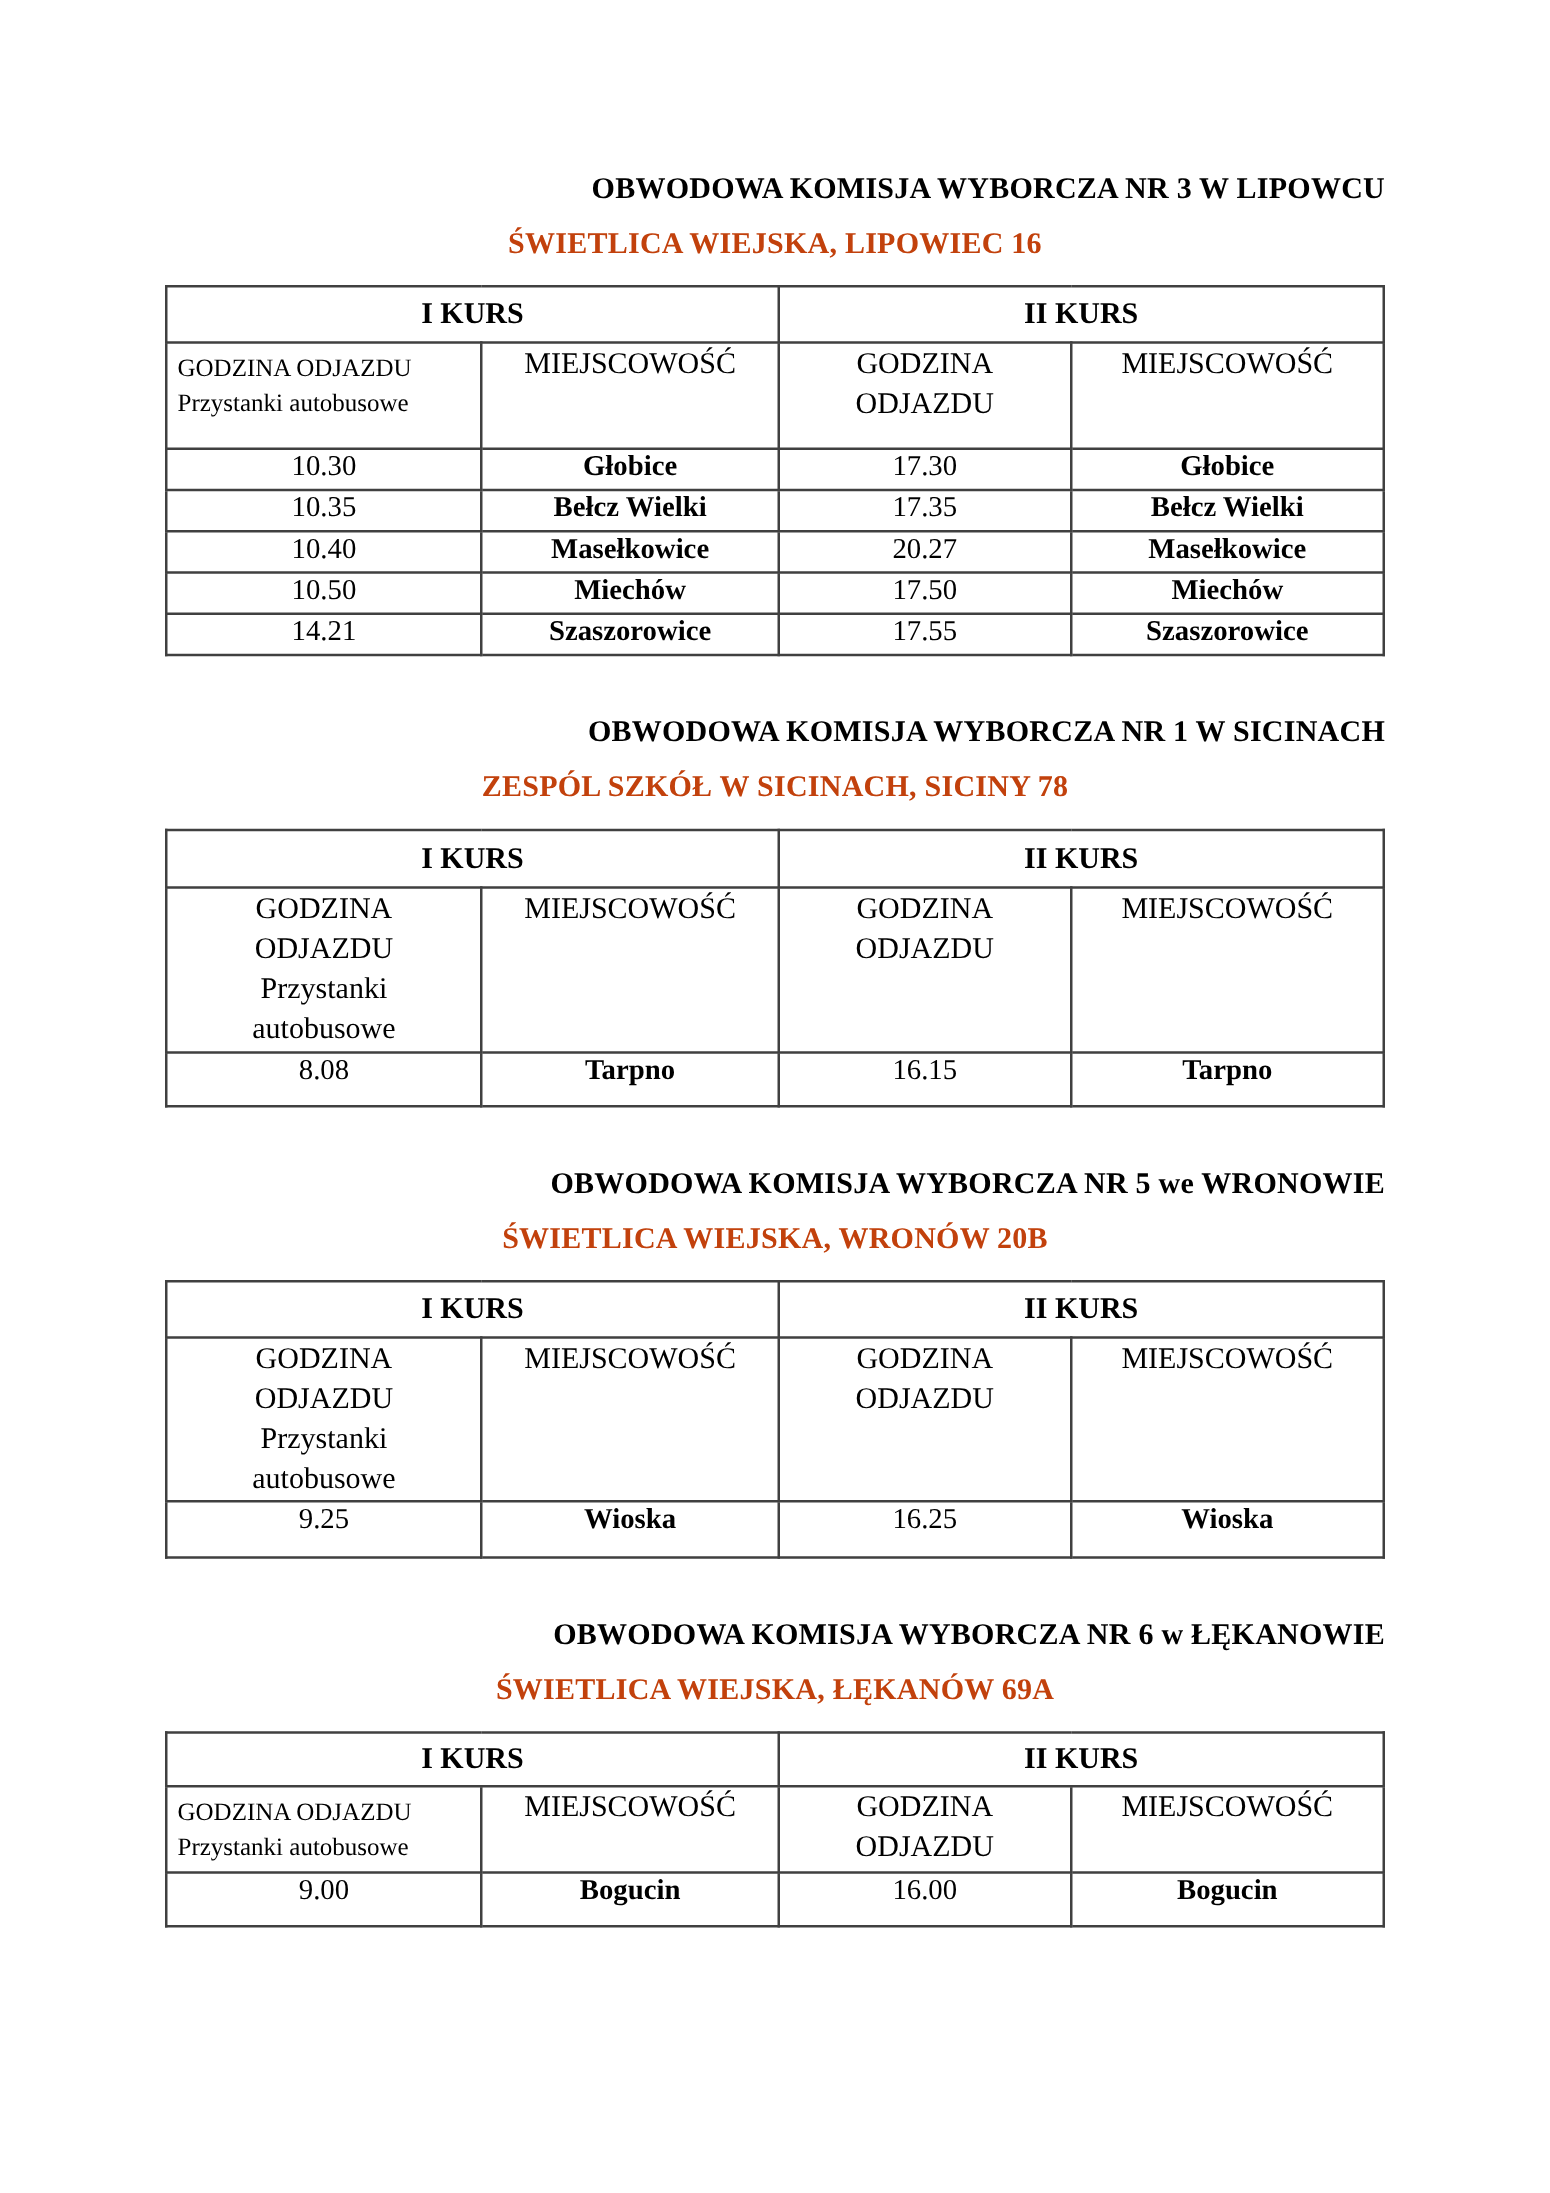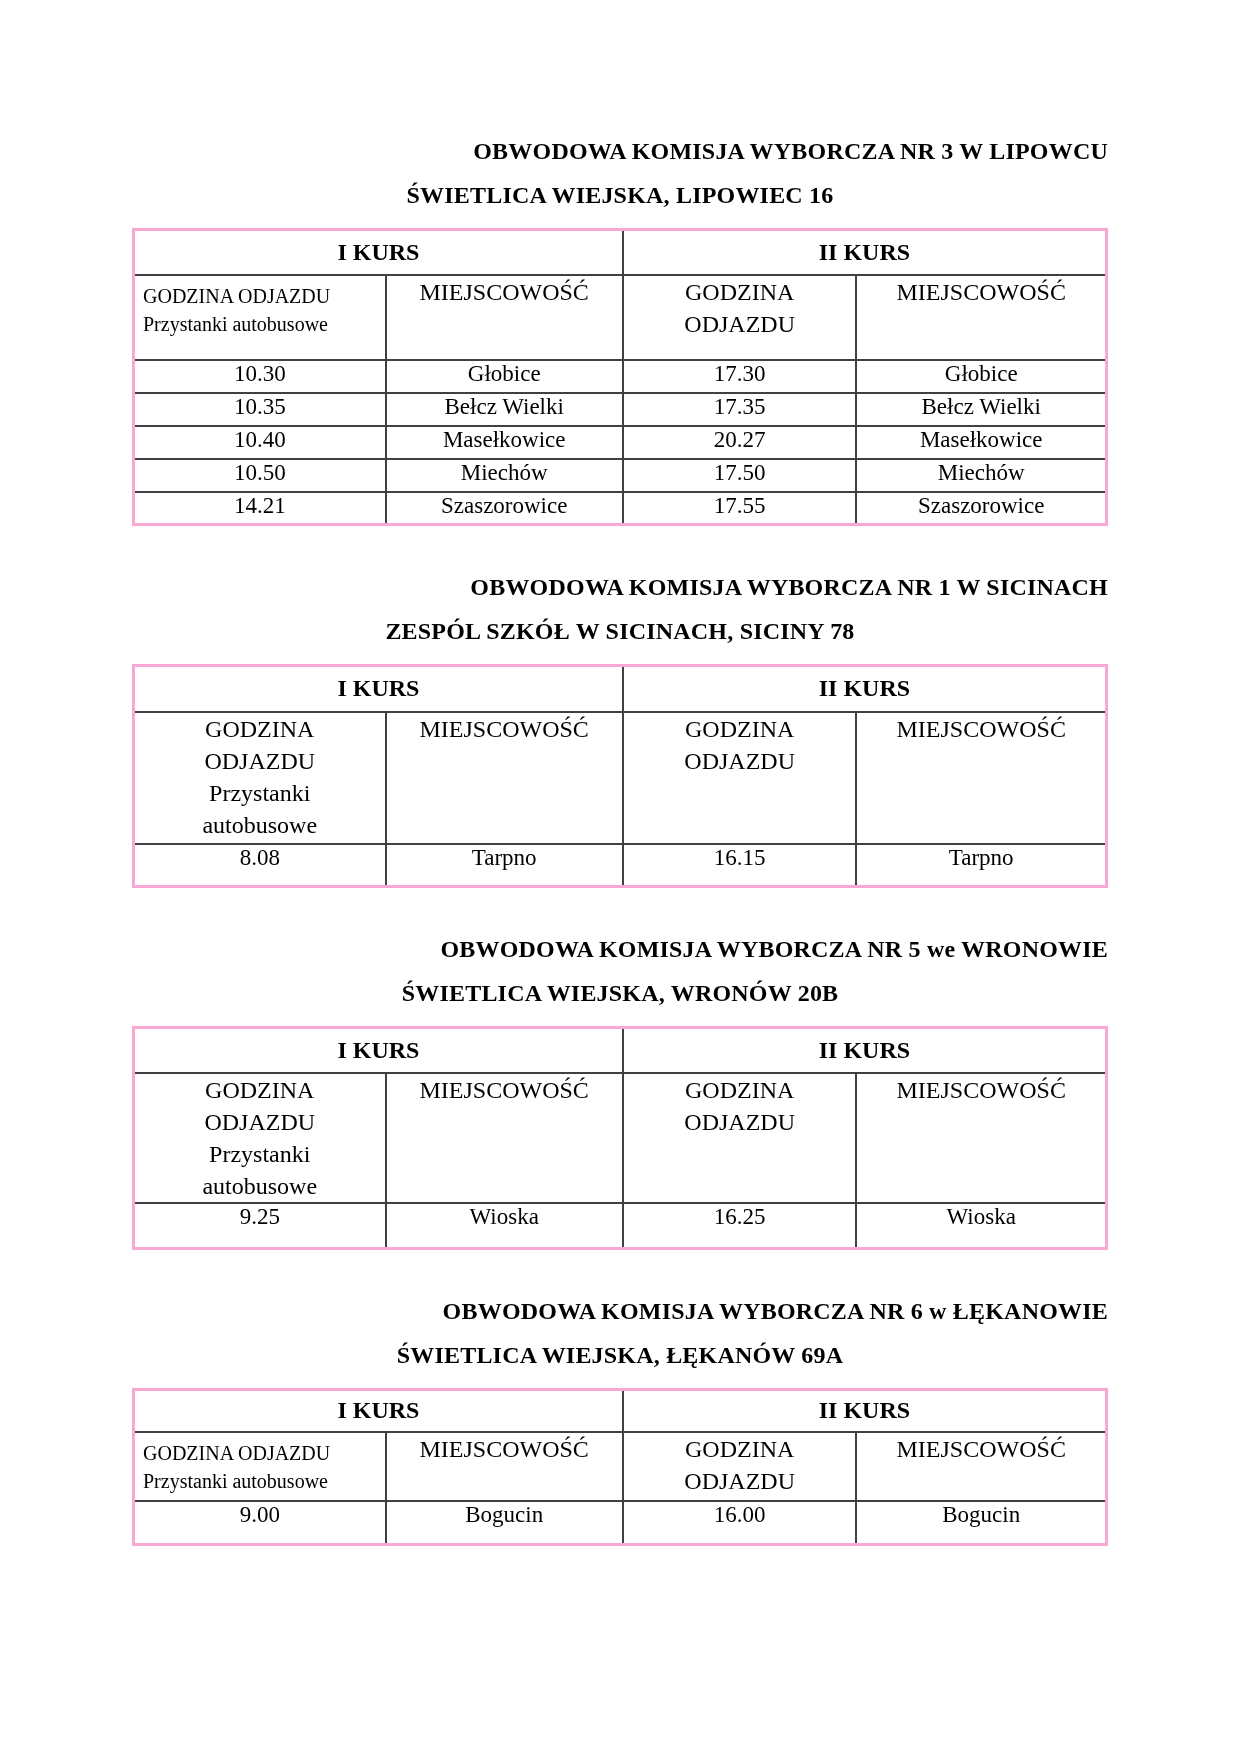--- a/index.html
+++ b/index.html
@@ -28,28 +28,28 @@
     font-weight: bold;
     text-align: right;
     letter-spacing: 0.2px;
   }
   .sec-subtitle {
     margin: 0 0 18px 0;
     font-size: 24px;
     line-height: 30px;
     font-weight: bold;
     text-align: center;
-    color: #000000;
+    color: #c2410c;
     letter-spacing: 0.2px;
   }
   table.schedule {
     width: 100%;
     border-collapse: collapse;
     table-layout: fixed;
-    border: 3px solid #f9a8d4;
+    border: 1px solid #f9a8d4;
   }
   table.schedule th, table.schedule td {
     box-sizing: border-box;
     border: 2px solid #404040;
     padding: 0;
   }
   col.c1 { width: 25.9%; }
   col.c2 { width: 24.4%; }
   col.c3 { width: 24.0%; }
   col.c4 { width: 25.7%; }
@@ -75,21 +75,21 @@
     font-size: 20px;
     line-height: 1.4;
     padding: 6px 4px 0 8px;
   }
   tbody td {
     font-size: 23px;
     text-align: center;
     vertical-align: top;
     padding-top: 7px;
   }
-  td.place { font-weight: normal; }
+  td.place { font-weight: bold; }
 
   
   .v1 .kurs-row th    { height: 45px; }
   .v1 .subhead-row th { height: 85px; }
   .v1 tbody td        { height: 33px; }
 
   .v2 .kurs-row th    { height: 46px; }
   .v2 .subhead-row th { height: 132px; }
   .v2 tbody td        { height: 43px; }
 

